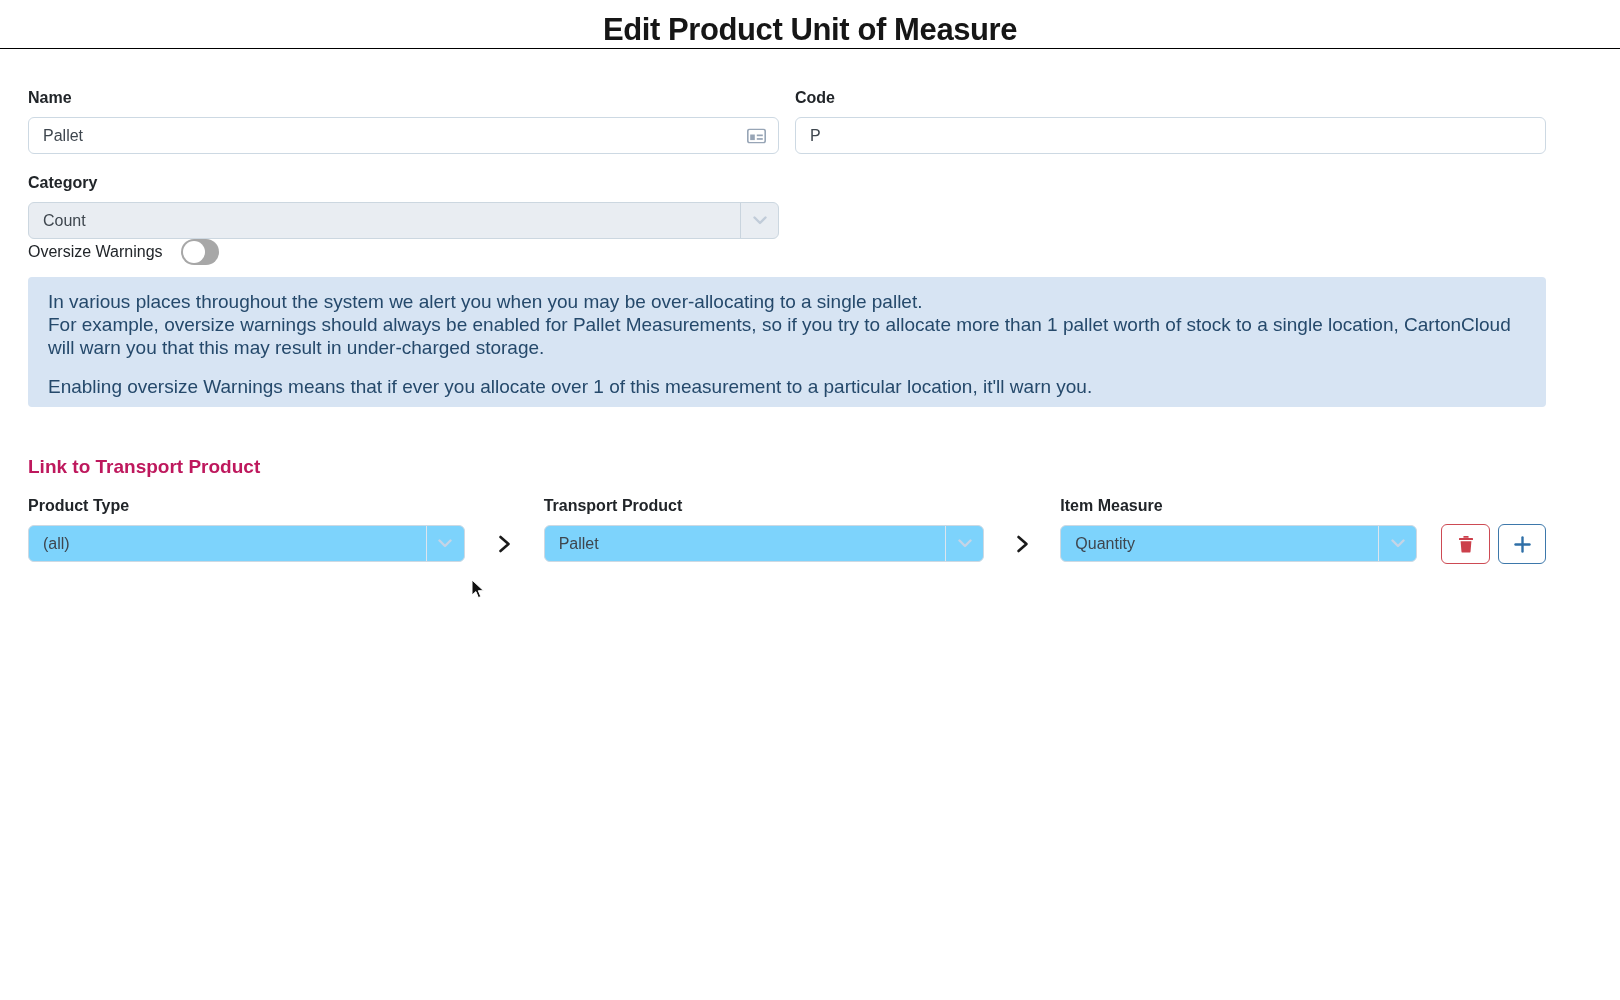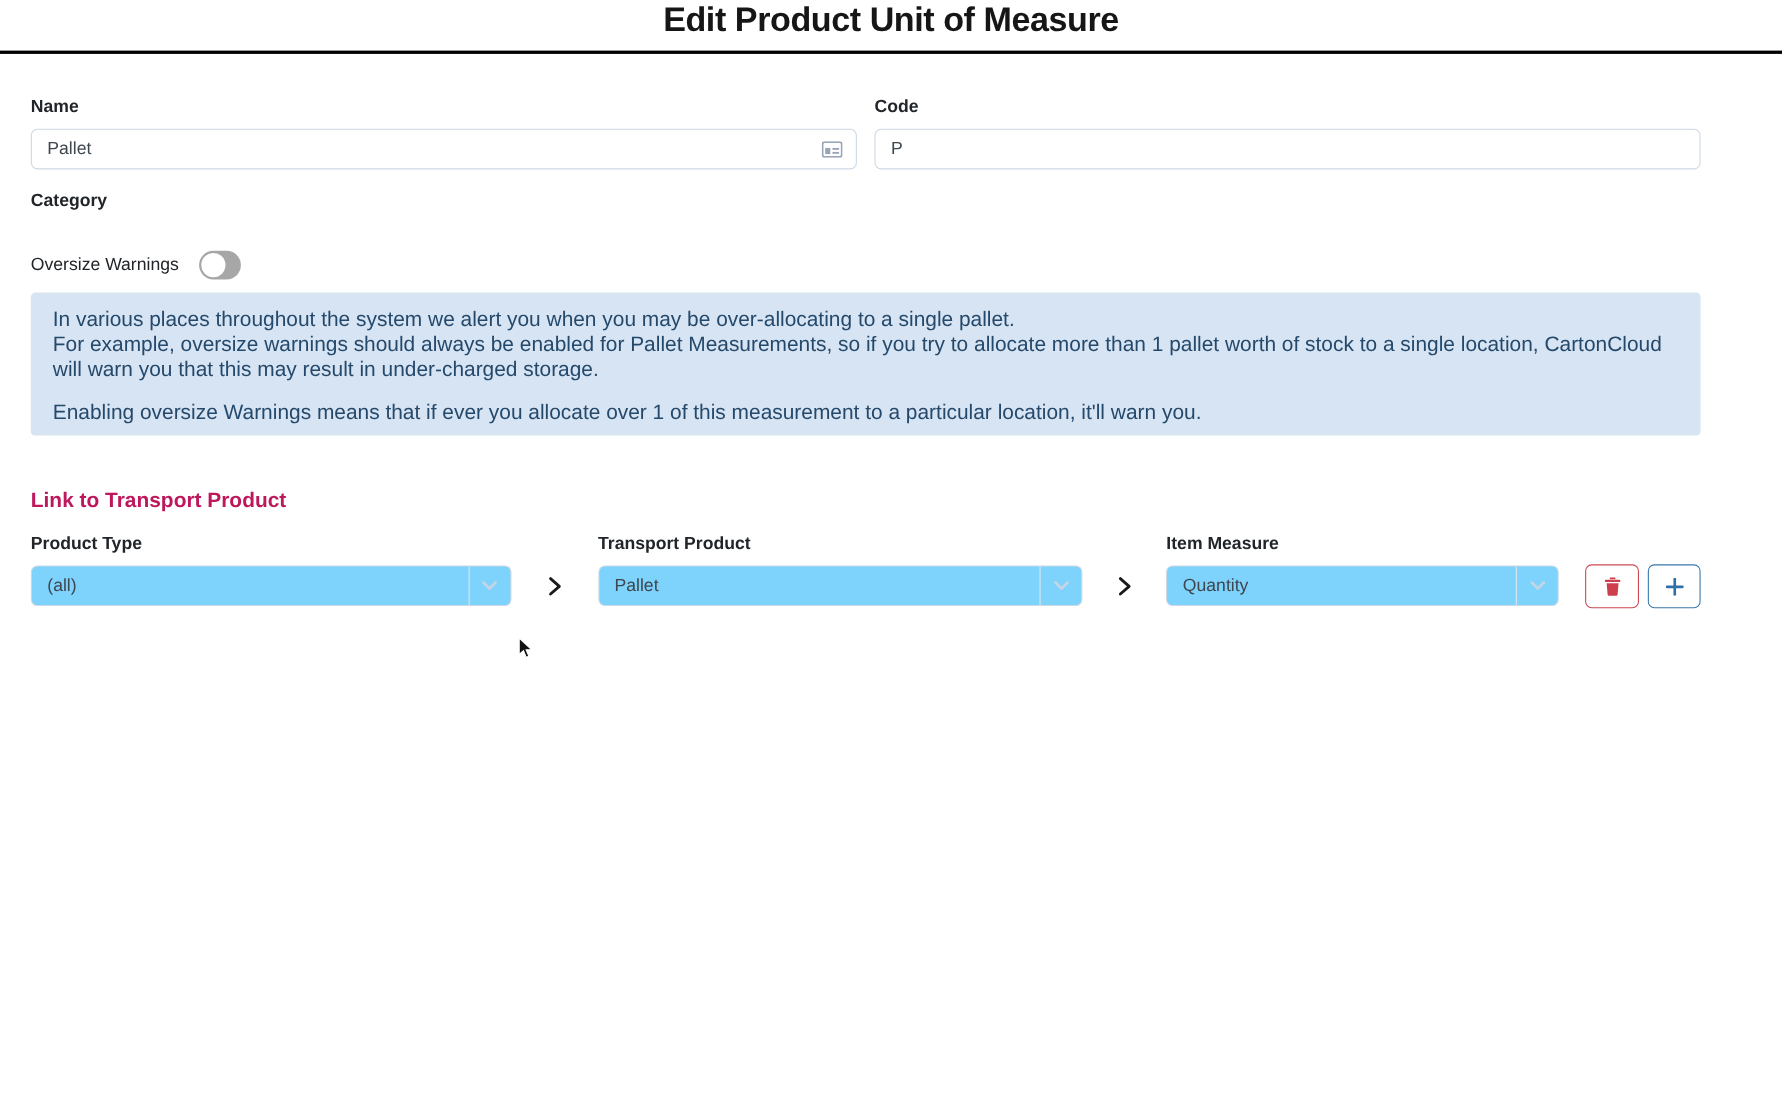--- a/index.html
+++ b/index.html
@@ -7,22 +7,22 @@
   body {
     width: 1620px; height: 1000px;
     background: #ffffff;
     font-family: "Liberation Sans", sans-serif;
     color: #212529;
     overflow: hidden;
     position: relative;
   }
   header.page-header {
     height: 49px;
-    border-bottom: 3px solid #000000;
-    display: flex; align-items: flex-start; justify-content: center;
+    border-bottom: 1px solid #000000;
+    display: flex; align-items: flex-end; justify-content: center;
   }
   h1.page-title {
     margin: 0;
     font-size: 31px; font-weight: 700; color: #161616;
     letter-spacing: -0.4px;
   }
   main.content { margin: 0 74px 0 28px; position: relative; }
 
   .grid-2 { display: grid; grid-template-columns: 1fr 1fr; column-gap: 16px; }
   .row-1 { margin-top: 40px; }
@@ -54,21 +54,21 @@
   .select .select-value { flex: 1; padding-left: 14px; }
   .select .caret-zone {
     width: 38px; align-self: stretch;
     border-left: 1px solid #dde5ee;
     display: flex; align-items: center; justify-content: center;
   }
   .select.disabled { background: #e9edf2; border-color: #ccd7e0; }
   .select.disabled .caret-zone { border-left-color: #c9d4de; }
 
   .toggle-row {
-    margin-top: 26px; display: flex; align-items: center; gap: 18px;
+    display: flex; align-items: center; gap: 18px;
     font-size: 16px; color: #212529;
   }
   .toggle {
     width: 38px; height: 26px; border-radius: 13px;
     background: #a7a7a7; position: relative; cursor: pointer;
   }
   .toggle .knob {
     position: absolute; left: 2px; top: 2px;
     width: 22px; height: 22px; border-radius: 50%; background: #ffffff;
   }
@@ -155,20 +155,28 @@
     </div>
     <div class="link-field">
       <label class="field-label">Code</label>
       <input class="text-input code-input" type="text" value="P" style="">
     </div>
   </div>
 
   <div class="grid-2 row-2">
     <div class="link-field">
       <label class="field-label">Category</label>
+      <div class="select disabled">
+        <span class="select-value">Count</span>
+        <span class="caret-zone">
+          <svg width="14" height="9" viewBox="0 0 14 9">
+            <polyline points="1.5,1.5 7,7 12.5,1.5" fill="none" stroke="#c1ccd9" stroke-width="2.4" stroke-linecap="round" stroke-linejoin="round"></polyline>
+          </svg>
+        </span>
+      </div>
     </div>
   </div>
 
   <div class="toggle-row">
     <span>Oversize Warnings</span>
     <div class="toggle">
       <div class="knob"></div>
     </div>
   </div>
 

